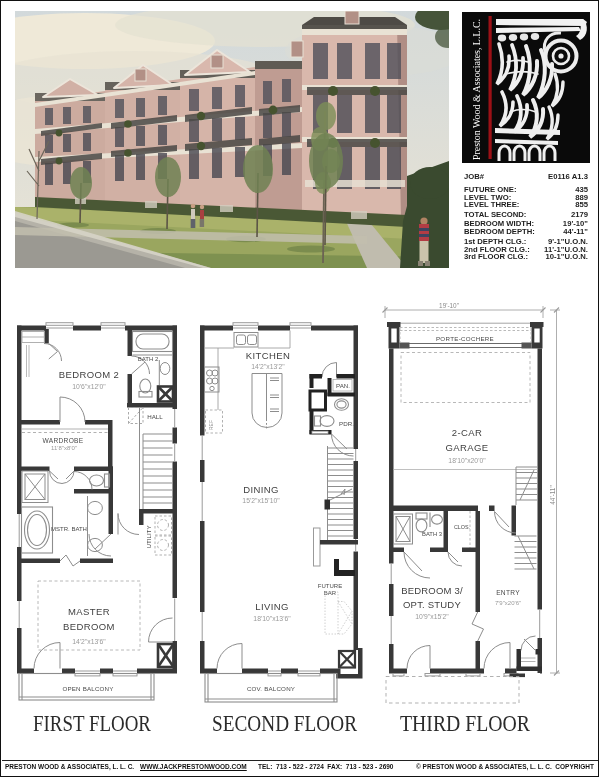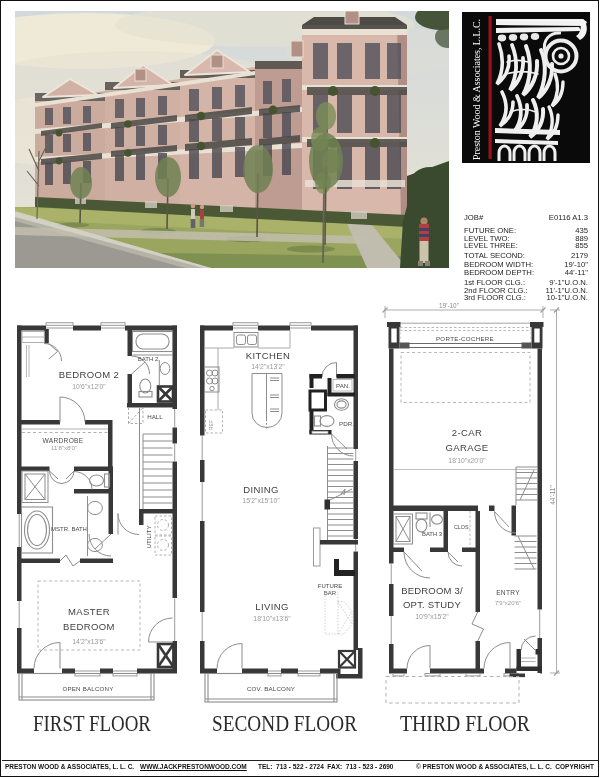--- a/index.html
+++ b/index.html
@@ -1,18 +1,18 @@
 <!DOCTYPE html>
 <html><head>
 <meta charset="utf-8">
 <style>
 html,body{margin:0;padding:0;}
 body{width:600px;height:778px;position:relative;background:#ffffff;font-family:"Liberation Sans",sans-serif;overflow:hidden;}
 .abs{position:absolute;}
-.info{font-weight:normal;color:#1d1d1d;margin-top:41px;}
+.info{font-weight:bold;color:#1d1d1d;}
 .irow{position:absolute;left:0;width:100%;}
 .irow .l{position:absolute;left:0;}
 .irow .r{position:absolute;right:0;text-align:left;}
 </style>
 </head>
 <body>
 
 <div class="abs" style="left:0;top:0;width:596.5px;height:774.5px;border:1.75px solid #111;"></div>
 
 <svg class="abs" style="left:15px;top:11px;" width="434" height="257" viewBox="0 0 434 257">
@@ -341,21 +341,21 @@
     </div>
   <div class="irow" style="top:49px;">
       <span class="l">BEDROOM WIDTH:</span>
       <span class="r">19'-10"</span>
     </div>
   <div class="irow" style="top:56.5px;">
       <span class="l">BEDROOM DEPTH:</span>
       <span class="r">44'-11"</span>
     </div>
   <div class="irow" style="top:67px;">
-      <span class="l">1st FLOOR CLG.:</span>
+      <span class="l">1st DEPTH CLG.:</span>
       <span class="r">9'-1"U.O.N.</span>
     </div>
   <div class="irow" style="top:74.5px;">
       <span class="l">2nd FLOOR CLG.:</span>
       <span class="r">11'-1"U.O.N.</span>
     </div>
   <div class="irow" style="top:82px;">
       <span class="l">3rd FLOOR CLG.:</span>
       <span class="r">10-1"U.O.N.</span>
     </div>

